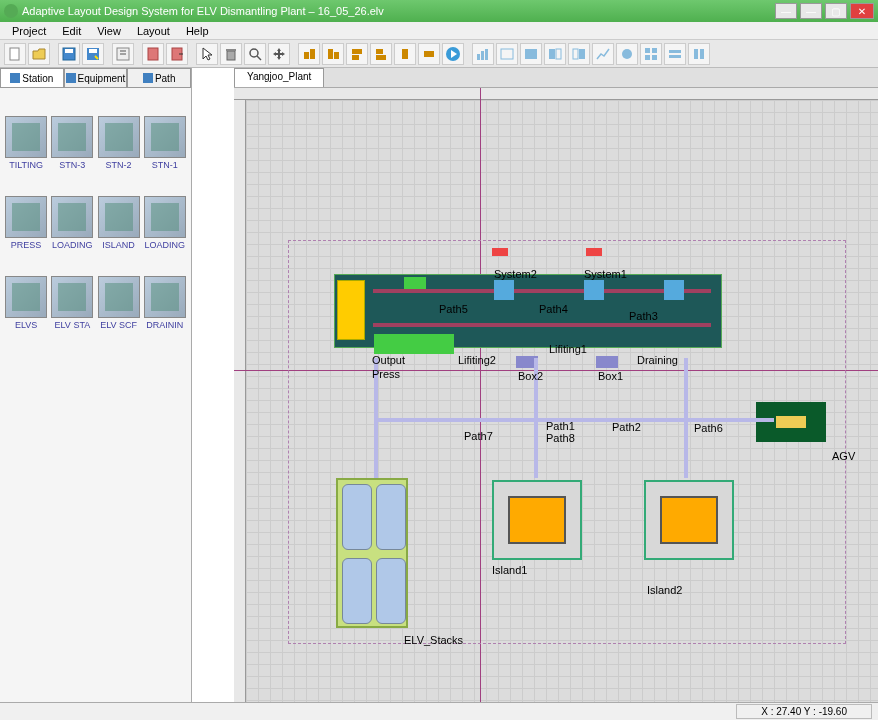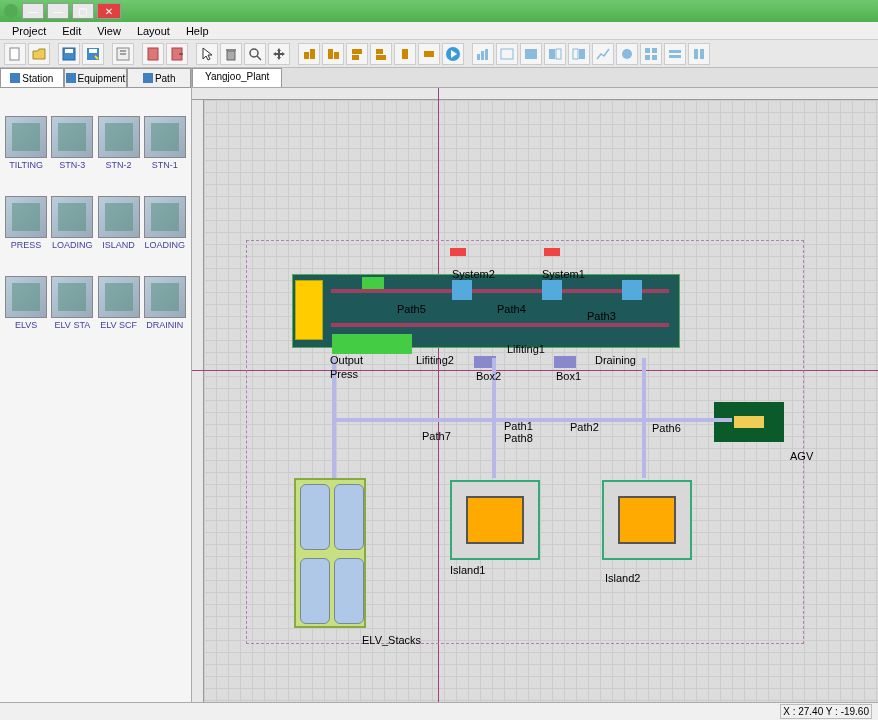--- a/index.html
+++ b/index.html
@@ -13,21 +13,21 @@
   .win-btn.close { background: #e04040; color: #fff; width: 24px; }
   
   .menubar { height: 18px; background: #f0f0f0; display: flex; align-items: center; padding: 0 4px; border-bottom: 1px solid #ccc; }
   .menu-item { padding: 2px 8px; cursor: pointer; }
   
   .toolbar { height: 28px; background: #e8e8e8; display: flex; align-items: center; padding: 2px 4px; gap: 2px; border-bottom: 1px solid #bbb; }
   .tool-btn { width: 22px; height: 22px; background: #f5f5f5; border: 1px solid #ccc; display: flex; align-items: center; justify-content: center; cursor: pointer; }
   .tool-sep { width: 4px; }
   .tool-btn svg { width: 16px; height: 16px; }
   
-  .main-area { display: flex; height: 634px; }
+  .main-area { display: flex; height: 634px; gap: 42px; }
   
   .side-panel { width: 192px; border-right: 1px solid #aaa; background: #f5f5f5; }
   .side-tabs { height: 20px; display: flex; background: #e0e0e0; }
   .stab { flex: 1; border: 1px solid #999; background: #f0f0f0; display: flex; align-items: center; justify-content: center; font-size: 10px; cursor: pointer; gap: 2px; }
   .stab.active { background: #fff; }
   .stab-icon { width: 10px; height: 10px; background: #4080c0; }
   .palette { padding: 4px; display: grid; grid-template-columns: repeat(4, 1fr); gap: 2px; }
   .pcell { text-align: center; margin-top: 24px; }
   .pthumb { width: 42px; height: 42px; border: 1px solid #888; background: linear-gradient(135deg, #bcd, #9ab); margin: 0 auto; cursor: pointer; position: relative; }
   .pthumb::after { content: ""; position: absolute; inset: 6px; background: rgba(80,140,120,.5); }
@@ -56,27 +56,28 @@
   .yellow-press { background: #fc0; border: 1px solid #aa0; }
   .agv-block { background: #0a5a2a; }
   .island-block { background: #d8d8d8; border: 2px solid #3a7; }
   .island-inner { position: absolute; inset: 14px; background: #fa0; border: 2px solid #555; }
   .elv-stack { background: #c8e080; border: 2px solid #8a4; }
   .elv-car { position: absolute; background: #b0c8e8; border-radius: 6px; border: 1px solid #789; }
   .boundary { position: absolute; border: 1px dashed #b080b0; }
   .path-line { position: absolute; background: #b8b8e8; }
   
   .statusbar { height: 18px; background: #f0f0f0; border-top: 1px solid #aaa; display: flex; justify-content: flex-end; align-items: center; padding: 0 6px; font-size: 10px; }
-  .status-cell { border: 1px solid #bbb; padding: 1px 2px; }
+  .status-cell { border: 1px solid #bbb; padding: 1px 24px; }
 </style>
 </head>
 <body>
 
 <div class="titlebar">
   <div class="titlebar-icon"></div>
+  <div class="titlebar-text">Adaptive Layout Design System for ELV Dismantling Plant – 16_05_26.elv</div>
   <div class="titlebar-btns">
     <div class="win-btn">—</div>
     <div class="win-btn">—</div>
     <div class="win-btn">▢</div>
     <div class="win-btn close">✕</div>
   </div>
 </div>
 
 <div class="menubar">
   <div class="menu-item">Project</div>
@@ -393,21 +394,21 @@
       <div class="obj-label" style="left:403px;top:266px">Draining</div>
       <div class="obj-label" style="left:284px;top:282px">Box2</div>
       <div class="obj-label" style="left:364px;top:282px">Box1</div>
       <div class="obj-label" style="left:230px;top:342px">Path7</div>
       <div class="obj-label" style="left:312px;top:332px">Path1</div>
       <div class="obj-label" style="left:312px;top:344px">Path8</div>
       <div class="obj-label" style="left:378px;top:333px">Path2</div>
       <div class="obj-label" style="left:460px;top:334px">Path6</div>
       <div class="obj-label" style="left:598px;top:362px">AGV</div>
       <div class="obj-label" style="left:258px;top:476px">Island1</div>
-      <div class="obj-label" style="left:413px;top:484px">Island2</div>
+      <div class="obj-label" style="left:413px;top:496px">Island2</div>
       <div class="obj-label" style="left:170px;top:546px">ELV_Stacks</div>
     </div>
   </div>
 </div>
 
 <div class="statusbar">
   <div class="status-cell">X :   27.40 Y :   -19.60</div>
 </div>
 
 </body></html>

